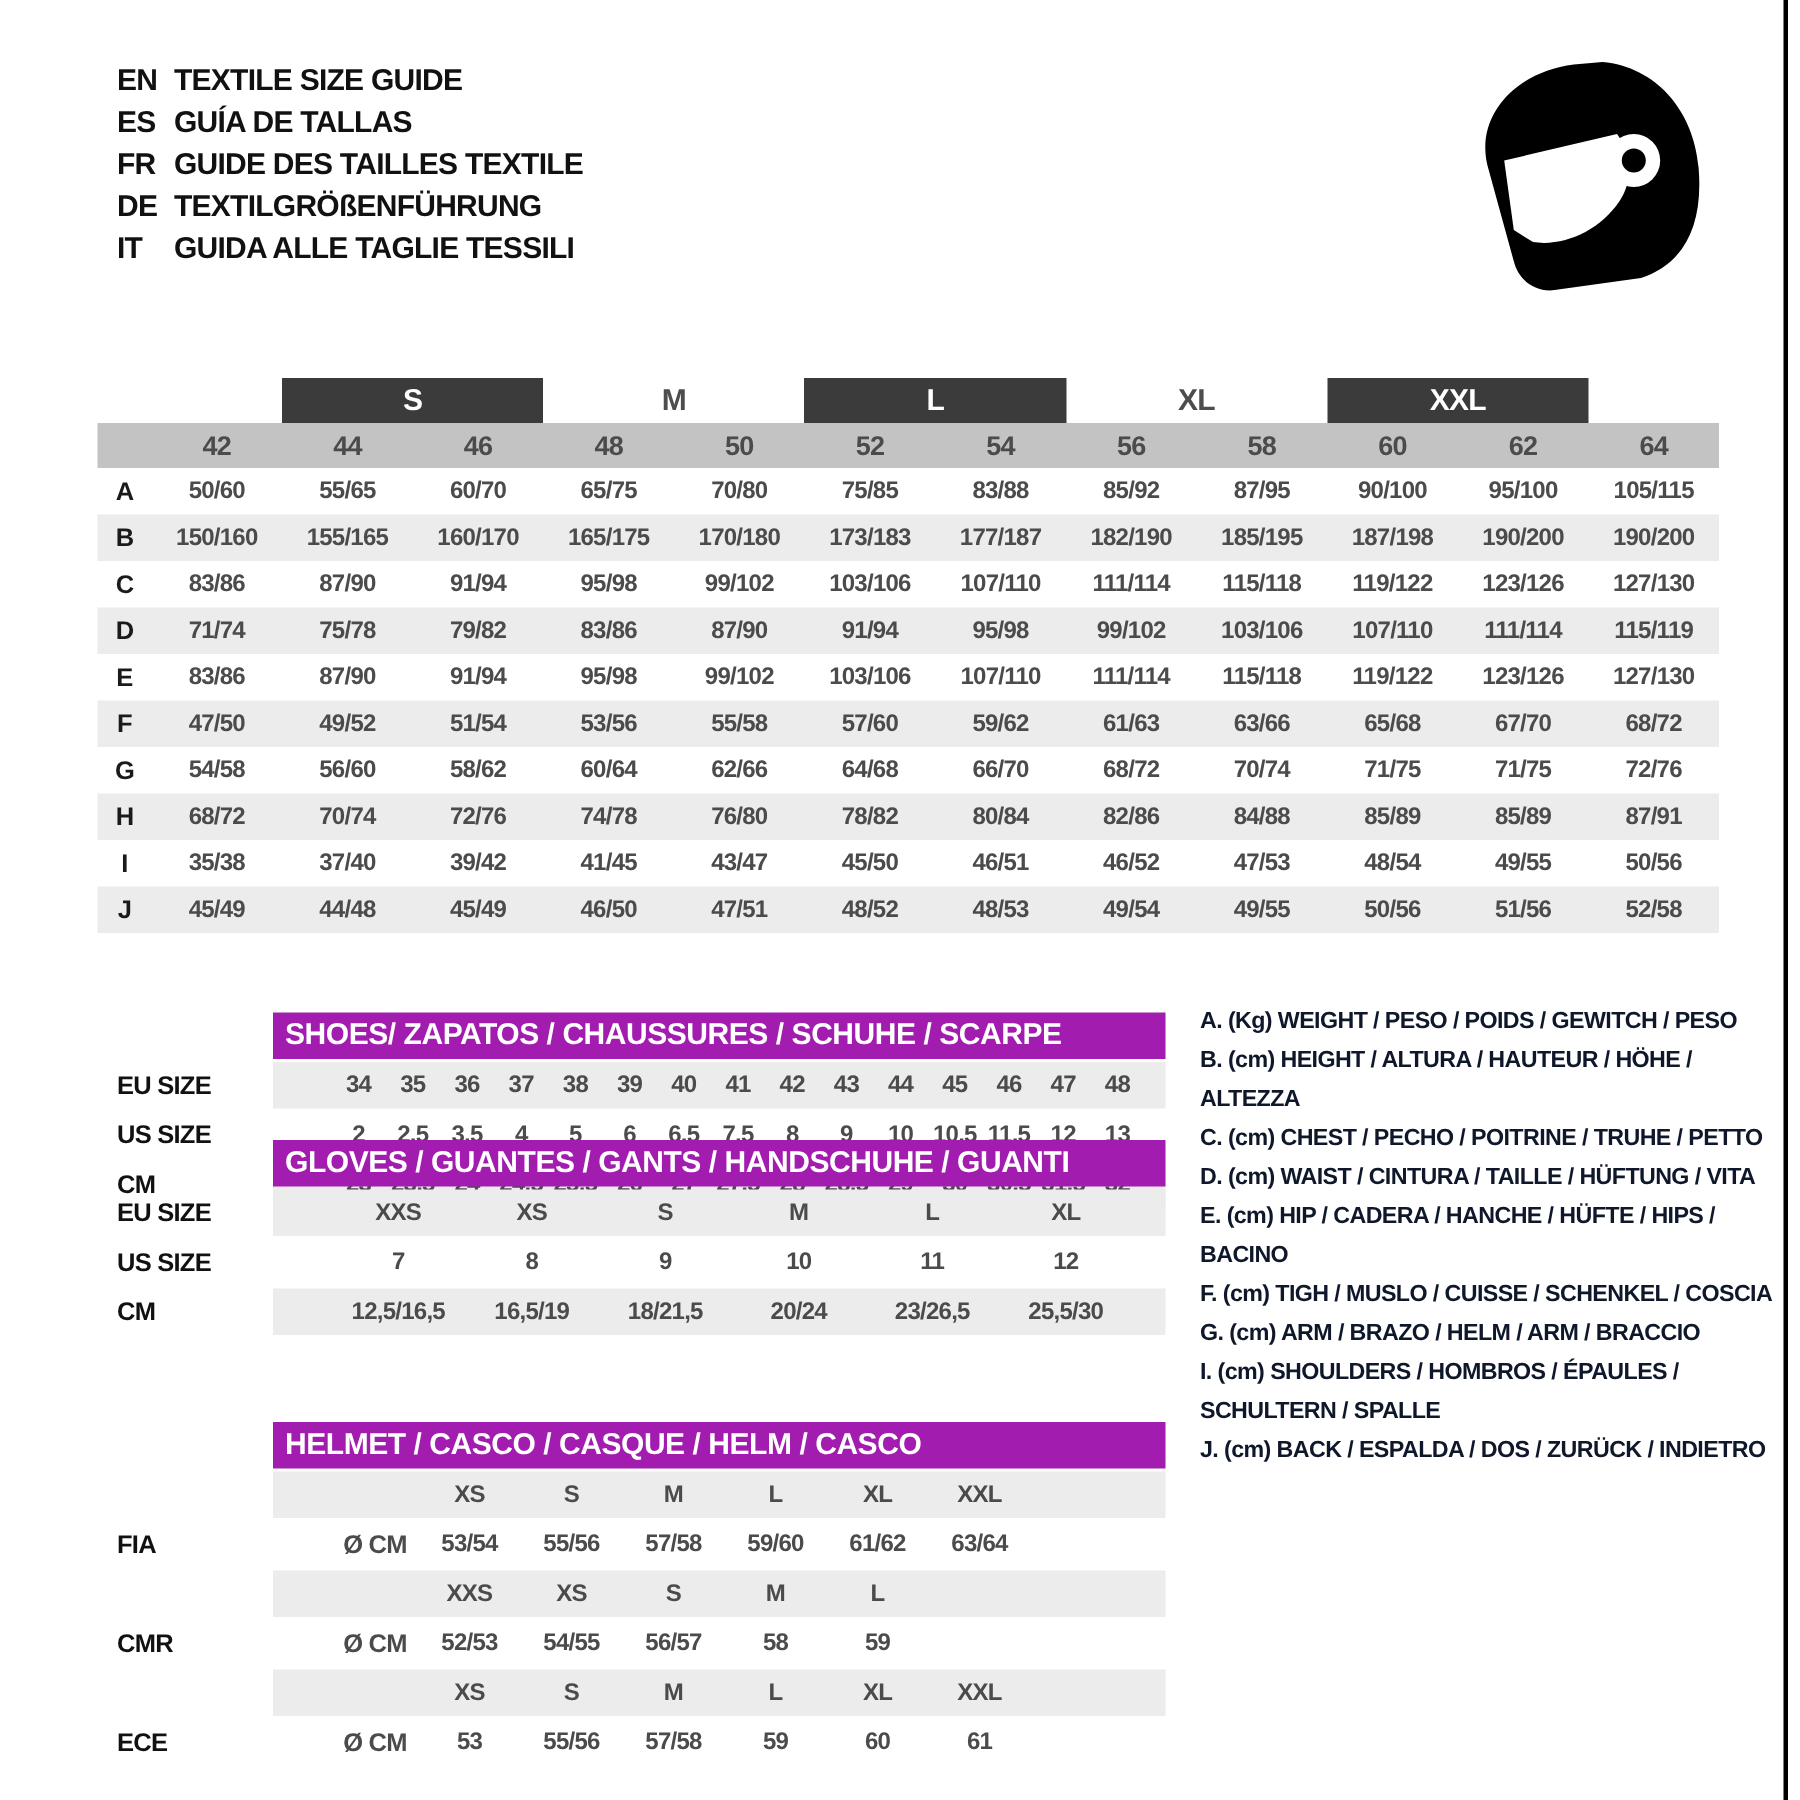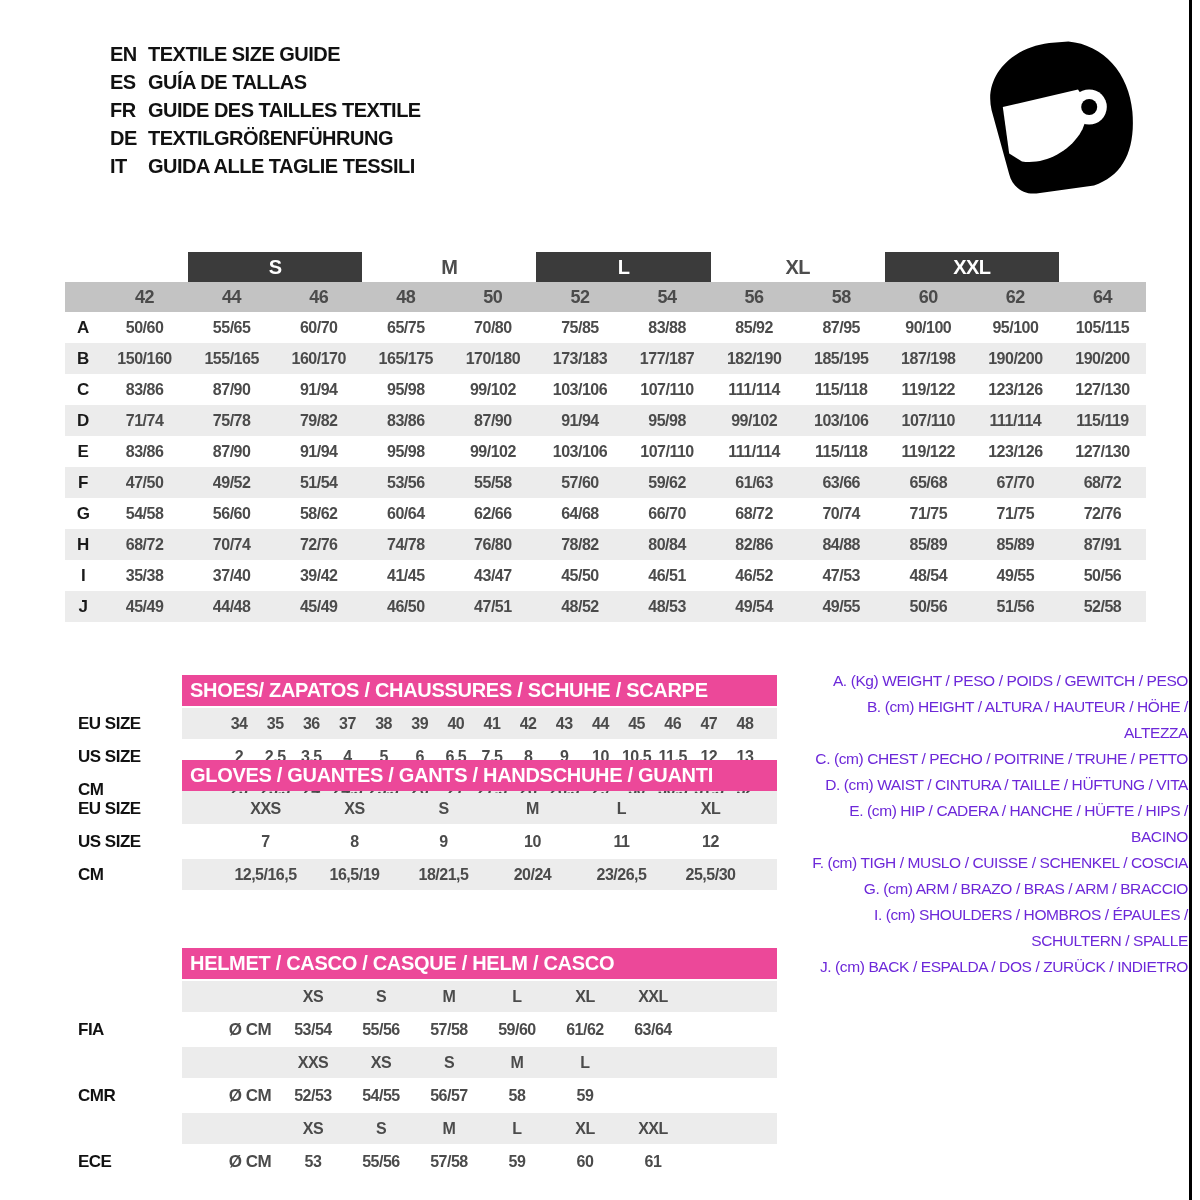--- a/index.html
+++ b/index.html
@@ -6,21 +6,21 @@
   html,body { background:#fff; }
   .page {
     position:relative; width:1200px; height:1200px; background:#ffffff;
     font-family:"Liberation Sans","DejaVu Sans",sans-serif;
     color:#111; overflow:hidden;
   }
   .edge-line { position:absolute; left:1189px; top:0; width:3px; height:1200px; background:#000; }
 
   
   .langs { position:absolute; left:78px; top:40px; }
-  .lang-row { display:flex; height:28px; align-items:center;margin-left:32px; }
+  .lang-row { display:flex; height:28px; align-items:center; }
   .lang-code { width:38px; font-weight:bold; font-size:20px; letter-spacing:-0.5px; }
   .lang-title { font-weight:bold; font-size:20px; letter-spacing:-0.5px; }
 
   
   .helmet-wrap { position:absolute; left:982px; top:34px; width:160px; height:162px; }
 
   
   .textile { position:absolute; left:65px; top:252px; width:1081px; }
   .grid13 { display:grid; grid-template-columns:36px repeat(12,1fr); align-items:center; }
   .size-groups { height:30px; margin-bottom:0; }
@@ -35,39 +35,39 @@
   .num-row { background:#c3c3c3; height:30px; }
   .num-cell { text-align:center; font-weight:bold; font-size:18px; color:#4b4b4b; letter-spacing:-0.5px; }
   .t-row { height:31px; }
   .t-body > div:nth-of-type(even) { background:#ececec; }
   .rlabel { text-align:center; font-weight:bold; font-size:17px; color:#1a1a1a; letter-spacing:-0.5px; }
   .cell { text-align:center; font-weight:bold; font-size:16px; color:#4b4b4b; letter-spacing:-0.5px; white-space:nowrap; }
   .contents { display:contents; }
 
   
   .lower { position:absolute; left:65px; width:712px; }
-  .bar { margin-left:117px; width:595px; height:31px; background:#ec4899; color:#fff;
+  .bar { margin-left:117px; width:595px; height:31px; background:#a21caf; color:#fff;
          font-weight:bold; font-size:20px; letter-spacing:-0.3px; line-height:31px; padding-left:8px; }
   .lrow { display:flex; margin-top:2px; height:31px; }
   .side-label { width:117px; font-weight:bold; font-size:17px; color:#111; letter-spacing:-0.5px;
                 display:flex; align-items:center; padding-left:13px;text-align:right; }
   .strip { width:595px; display:grid; align-items:center;padding-left:39px; }
   .rows3 > div:nth-of-type(odd) .strip { background:#ececec; }
   .grid15 { grid-template-columns:repeat(15,1fr); padding-right:14px; }
   .grid6  { grid-template-columns:repeat(6,89px) 1fr; }
   .gridH  { grid-template-columns:58px repeat(6,68px) 1fr; }
   .shoes  { top:675px; }
   .gloves { top:760px; }
   .helmet { top:948px; }
   .hsize .strip { background:#ececec; }
   .unit-cell { text-align:center; font-weight:bold; font-size:17px; color:#4b4b4b; letter-spacing:-0.5px; }
 
   
   .legend { position:absolute; left:800px; top:668px; width:388px; }
-  .legend-item { font-weight:normal; font-size:15.5px; letter-spacing:-0.4px; line-height:26px; color:#6d28d9;text-align:right; }
+  .legend-item { font-weight:bold; font-size:15.5px; letter-spacing:-0.4px; line-height:26px; color:#0f172a; }
 </style>
 </head>
 <body>
 
 <div class="page">
 
   <div class="langs">
 
       <div class="lang-row">
         <span class="lang-code">EN</span>
@@ -784,21 +784,21 @@
       <div class="legend-item">B. (cm) HEIGHT / ALTURA / HAUTEUR / HÖHE / ALTEZZA</div>
 
       <div class="legend-item">C. (cm) CHEST / PECHO / POITRINE / TRUHE / PETTO</div>
 
       <div class="legend-item">D. (cm) WAIST / CINTURA / TAILLE / HÜFTUNG / VITA</div>
 
       <div class="legend-item">E. (cm) HIP / CADERA / HANCHE / HÜFTE / HIPS / BACINO</div>
 
       <div class="legend-item">F. (cm) TIGH / MUSLO / CUISSE / SCHENKEL / COSCIA</div>
 
-      <div class="legend-item">G. (cm) ARM / BRAZO / BRAS / ARM / BRACCIO</div>
+      <div class="legend-item">G. (cm) ARM / BRAZO / HELM / ARM / BRACCIO</div>
 
 
       <div class="legend-item">I. (cm) SHOULDERS / HOMBROS / ÉPAULES / SCHULTERN / SPALLE</div>
 
       <div class="legend-item">J. (cm) BACK / ESPALDA / DOS / ZURÜCK / INDIETRO</div>
     </div>
 
   <div class="edge-line"></div>
 </div>
 

